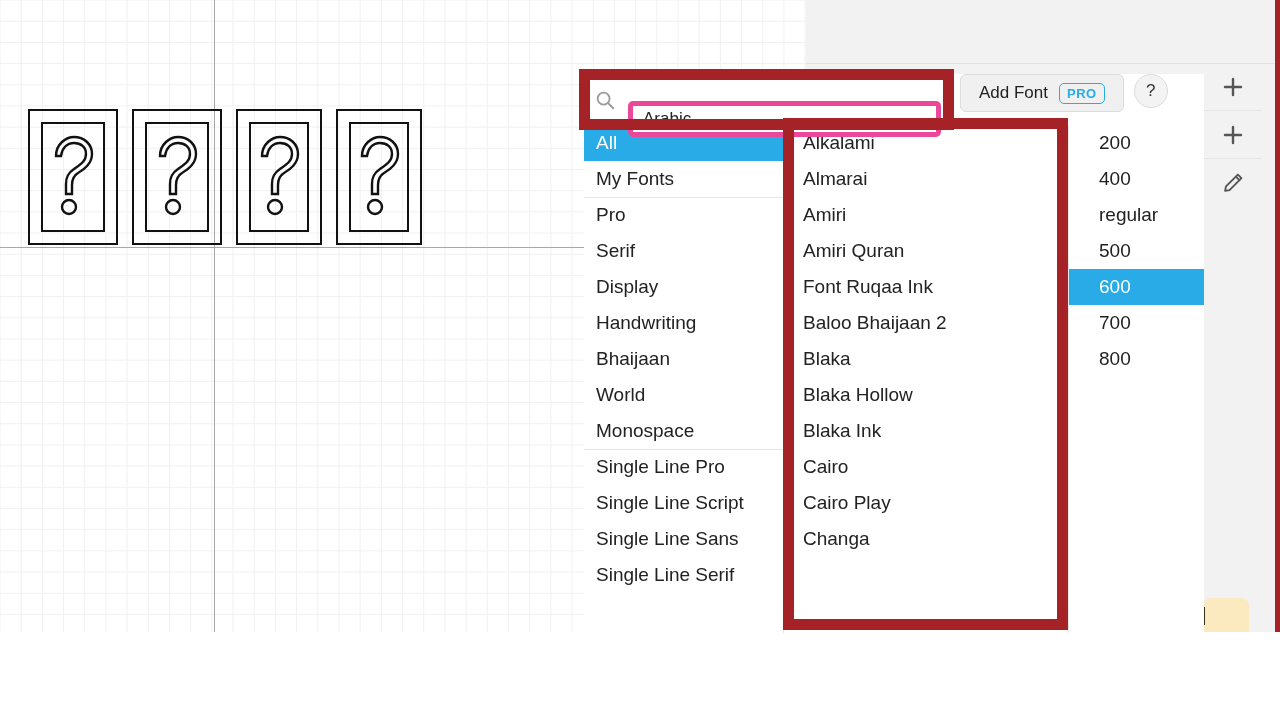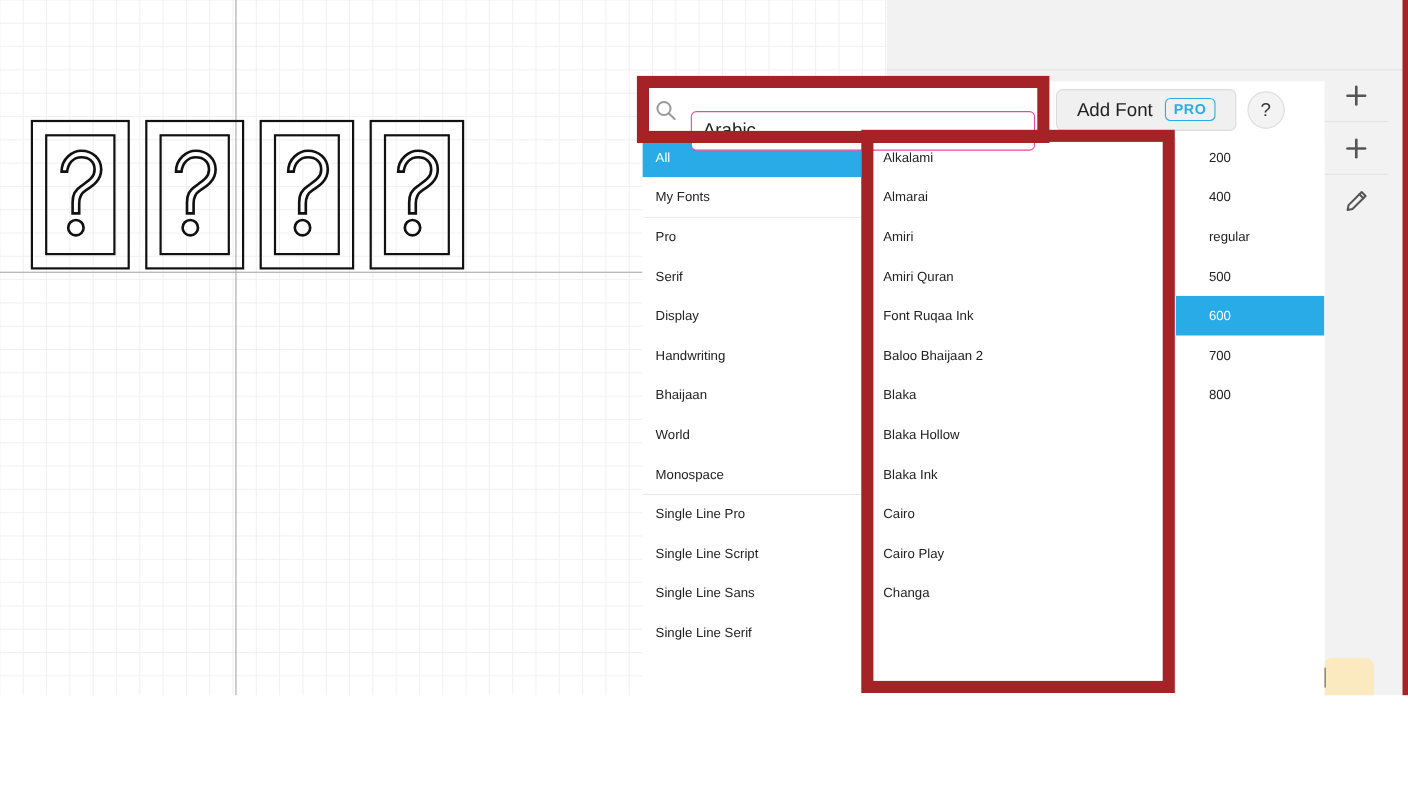--- a/index.html
+++ b/index.html
@@ -108,31 +108,31 @@
   .search-wrap {
     position: absolute; left: 0; top: 0;
     width: 365px; height: 51px;
     display: flex; align-items: center;
     background: #ffffff;
     padding: 0 8px 0 10px;
   }
   .search-icon { width: 22px; height: 22px; flex: 0 0 22px; margin-right: 12px; color: #9a9a9a; }
   .search-input {
     flex: 1; height: 36px;
-    border: 1px solid #ec4899; border-radius: 5px;
+    border: 5px solid #ec4899; border-radius: 5px;
     background: #fff;
     font-family: "Liberation Sans", sans-serif;
     font-size: 17px; color: #222;
     padding: 0 10px;
     outline: none;
     margin-top: 39px;
   }
   .topbar-right {
     position: absolute; left: 376px; top: 0;
-    height: 51px; display: flex; align-items: center; gap: 10px;
+    height: 51px; display: flex; gap: 10px;
   }
   .add-font-btn {
     height: 38px;
     display: flex; align-items: center; gap: 11px;
     padding: 0 18px;
     background: #f0f0f0;
     border: 1px solid #dcdcdc;
     border-radius: 6px;
     font-size: 17px; color: #1f1f1f;
     cursor: pointer;
@@ -169,21 +169,21 @@
     border-right: 1px solid #e8e8e8;
   }
   .col-categories { width: 200px; }
   .col-fonts      { width: 285px; }
   .col-weights    { width: 135px; border-right: none; }
 
   .row {
     height: 36px;
     display: flex; align-items: center;
     padding-left: 12px;
-    font-size: 12px;
+    font-size: 19px;
     color: #222;
     white-space: nowrap;
     cursor: pointer;
     font-family: "Liberation Sans", sans-serif;
   }
   .col-fonts .row { padding-left: 19px; }
   .col-weights .row { padding-left: 30px; }
   .row.selected { background: #29abe8; color: #ffffff; }
   .row.sep-after { box-shadow: 0 1px 0 #e6e6e6; }
 </style>

